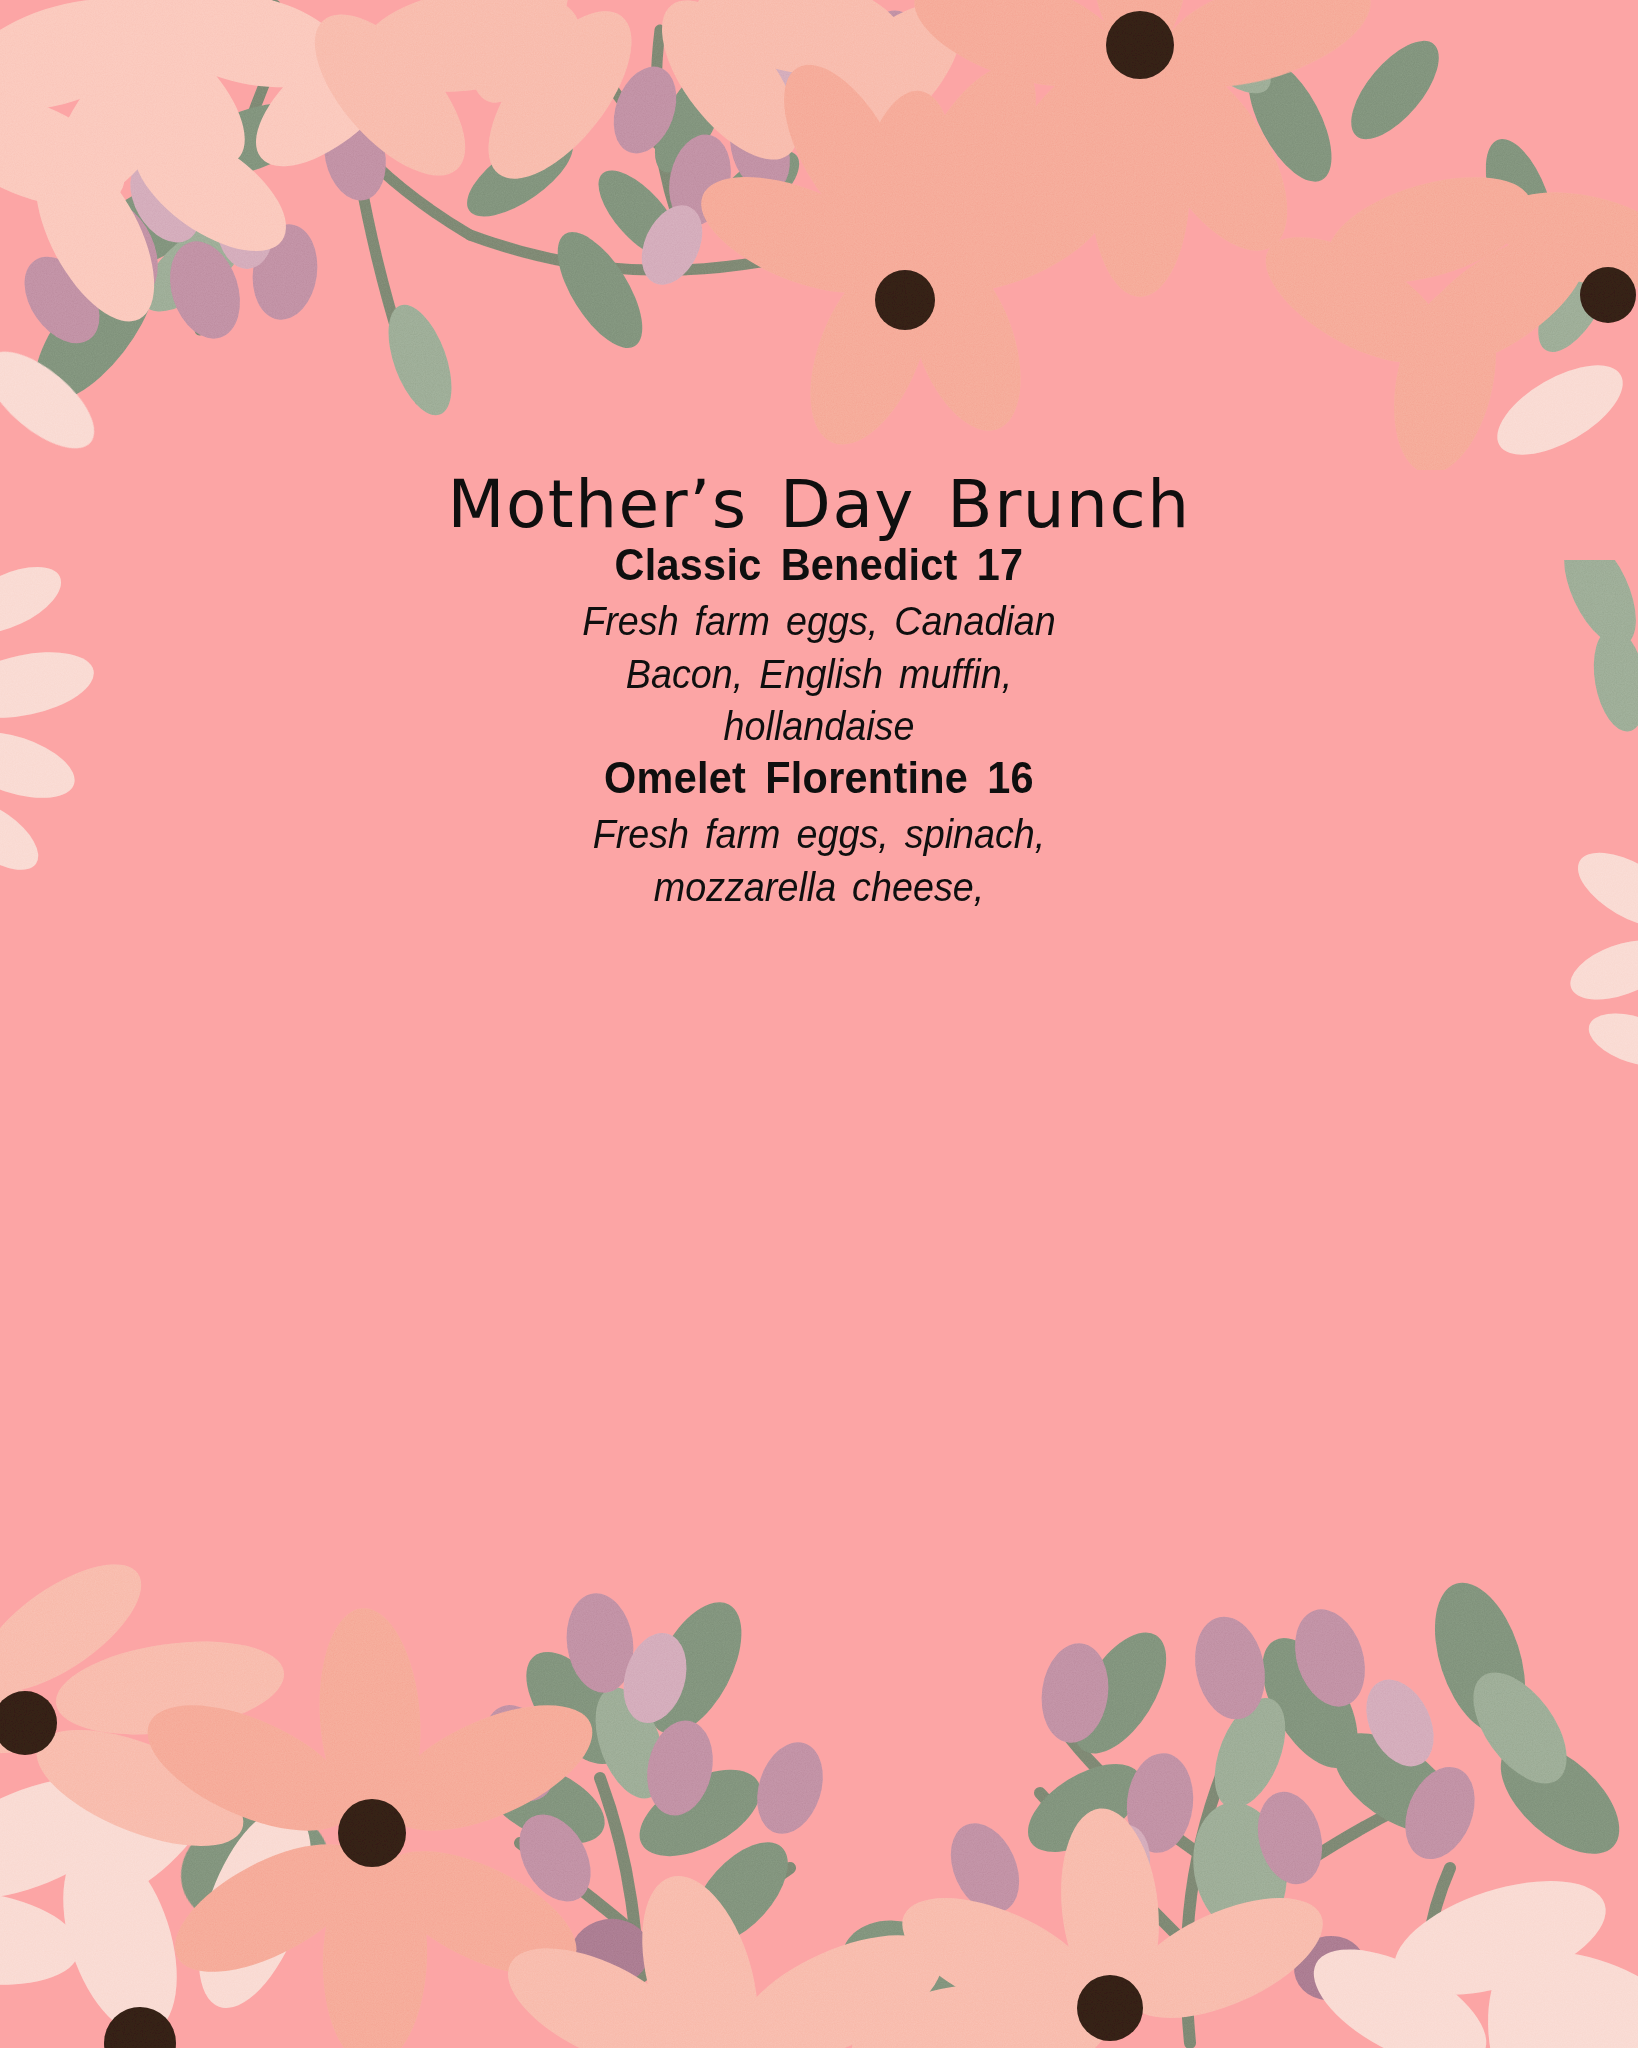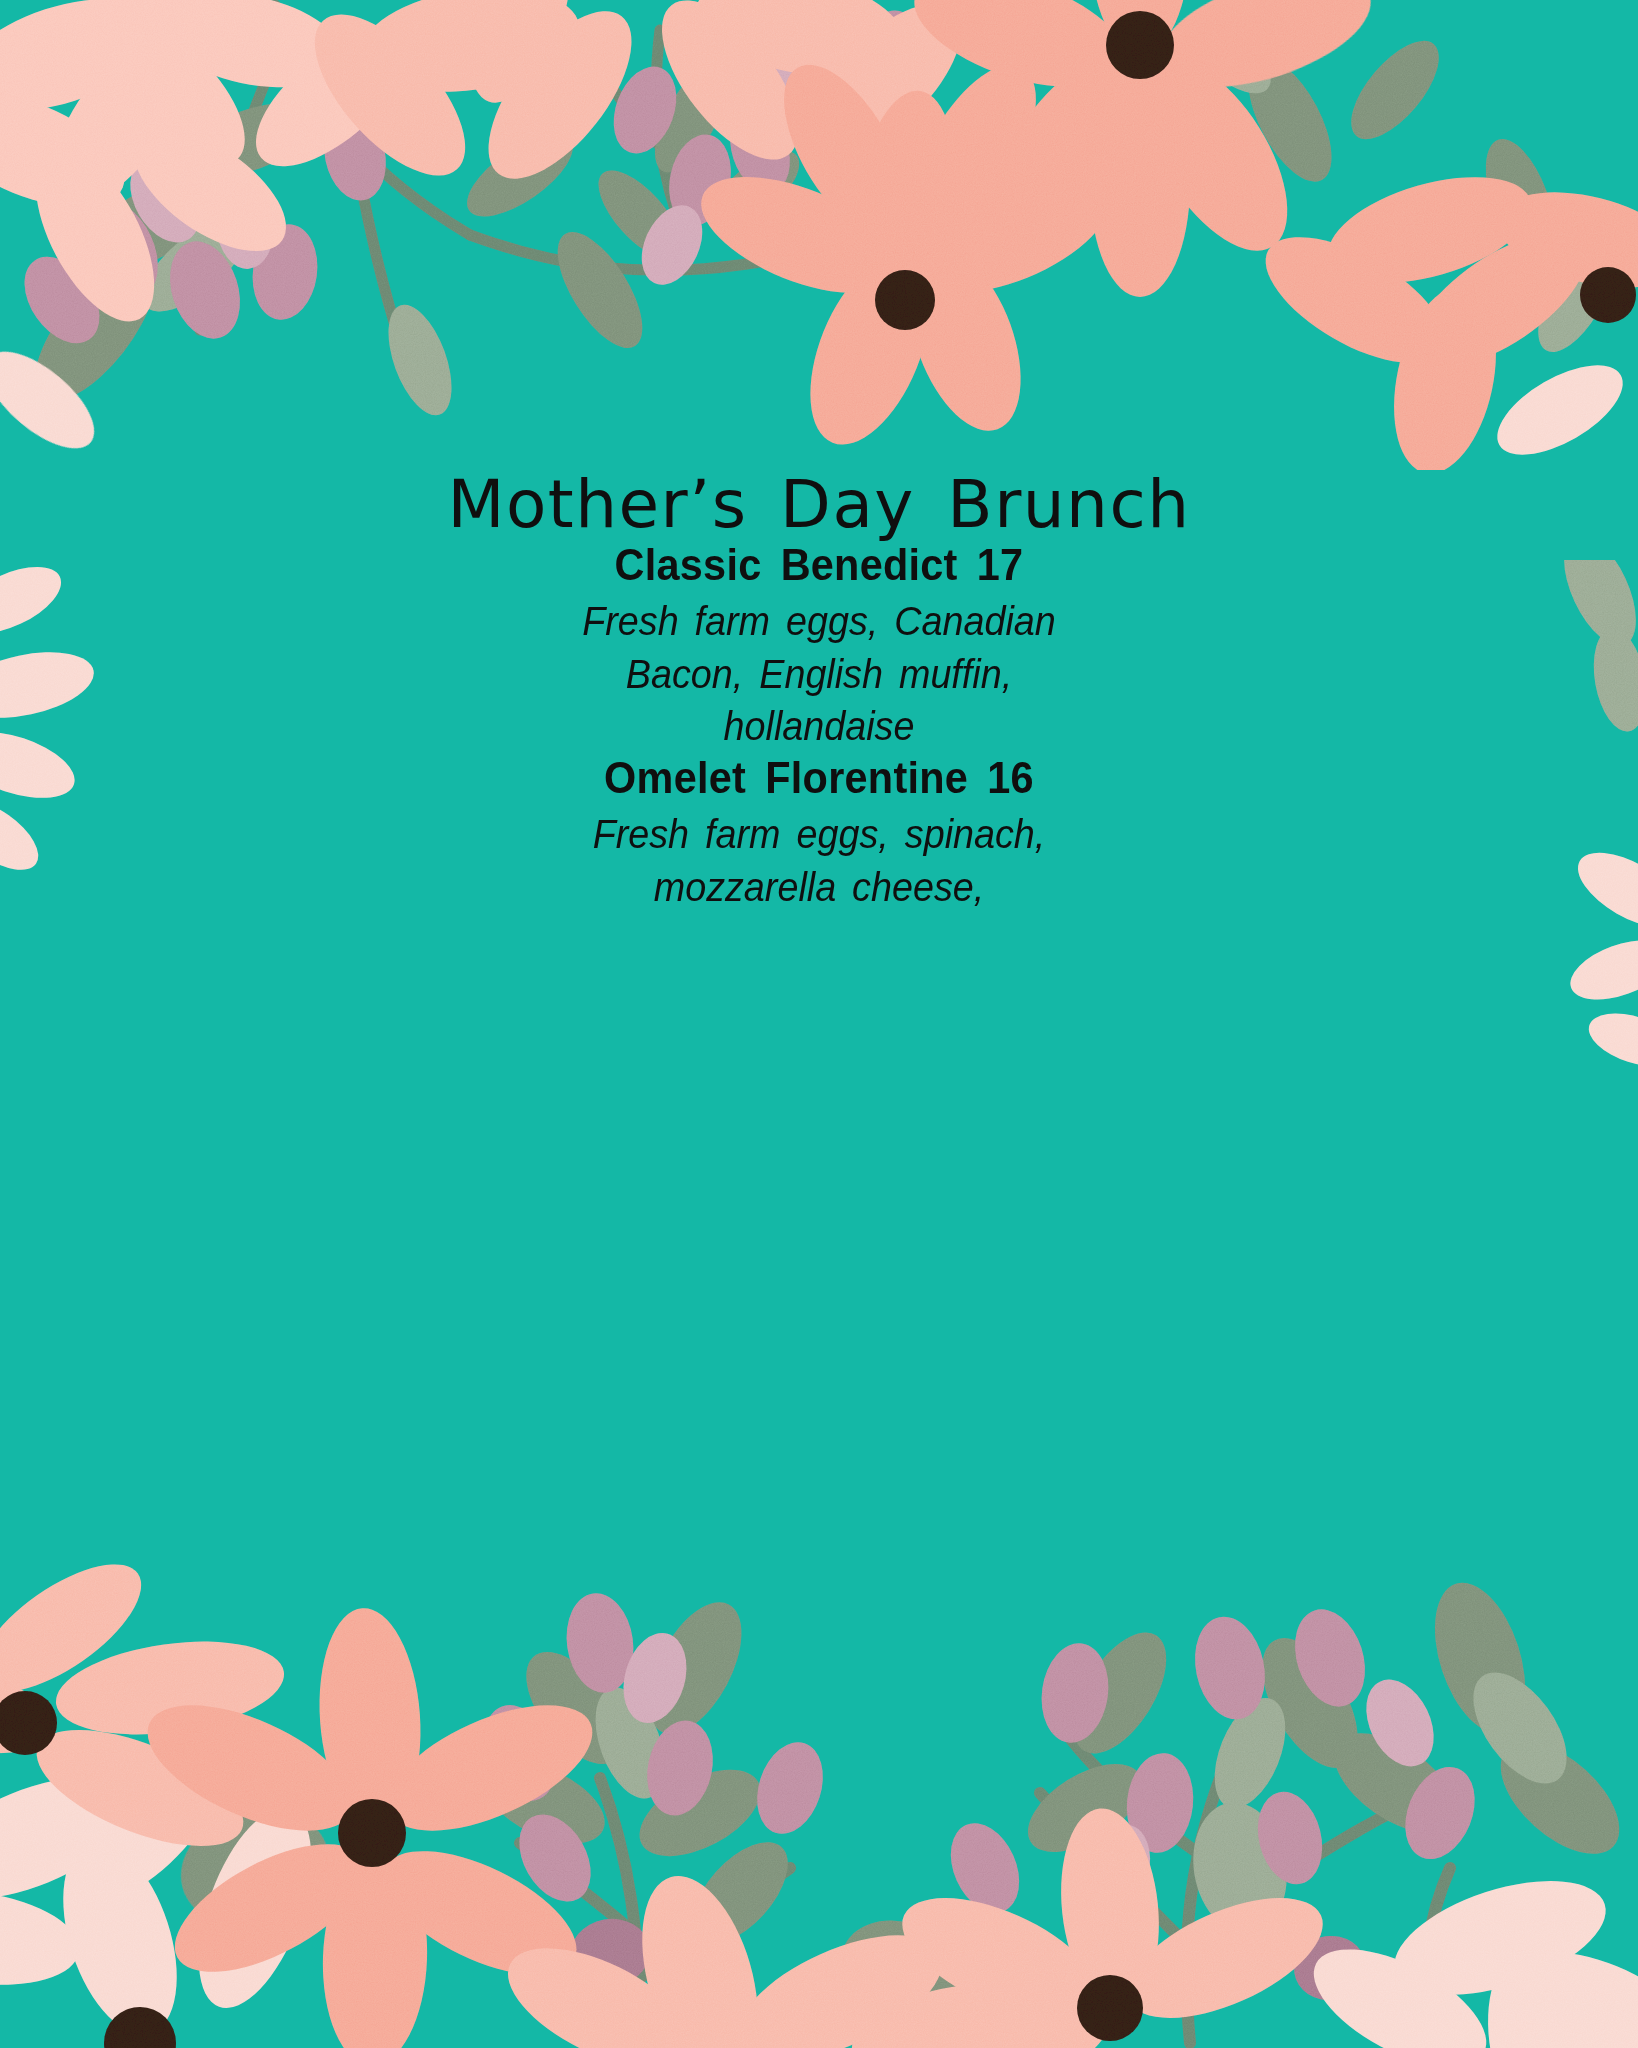--- a/index.html
+++ b/index.html
@@ -5,21 +5,21 @@
 <style>
   html, body {
     margin: 0;
     padding: 0;
     background: #ffffff;
   }
   #page {
     position: relative;
     width: 1638px;
     height: 2048px;
-    background: #14b8a6;
+    background: #fca5a5;
     overflow: hidden;
     font-family: "DejaVu Sans", sans-serif;
   }
 
   
   .floral {
     position: absolute;
     left: 0;
     width: 1638px;
     pointer-events: none;

